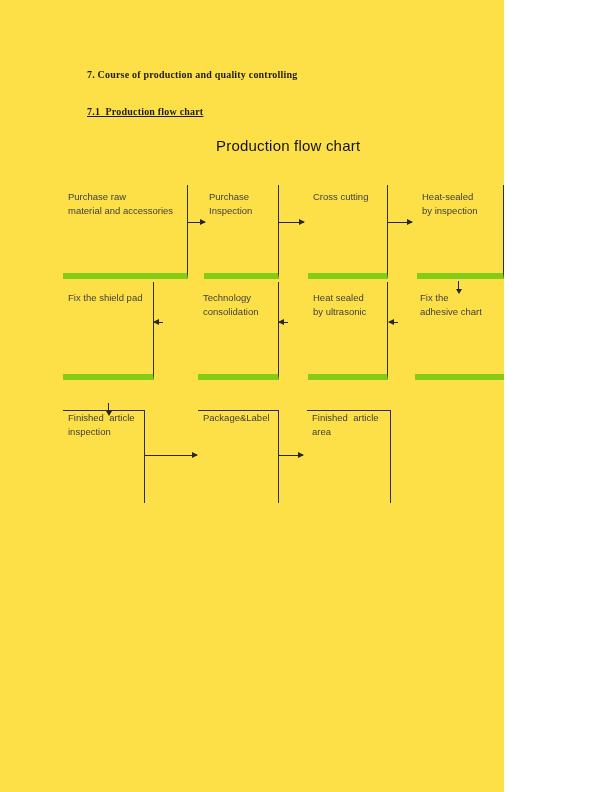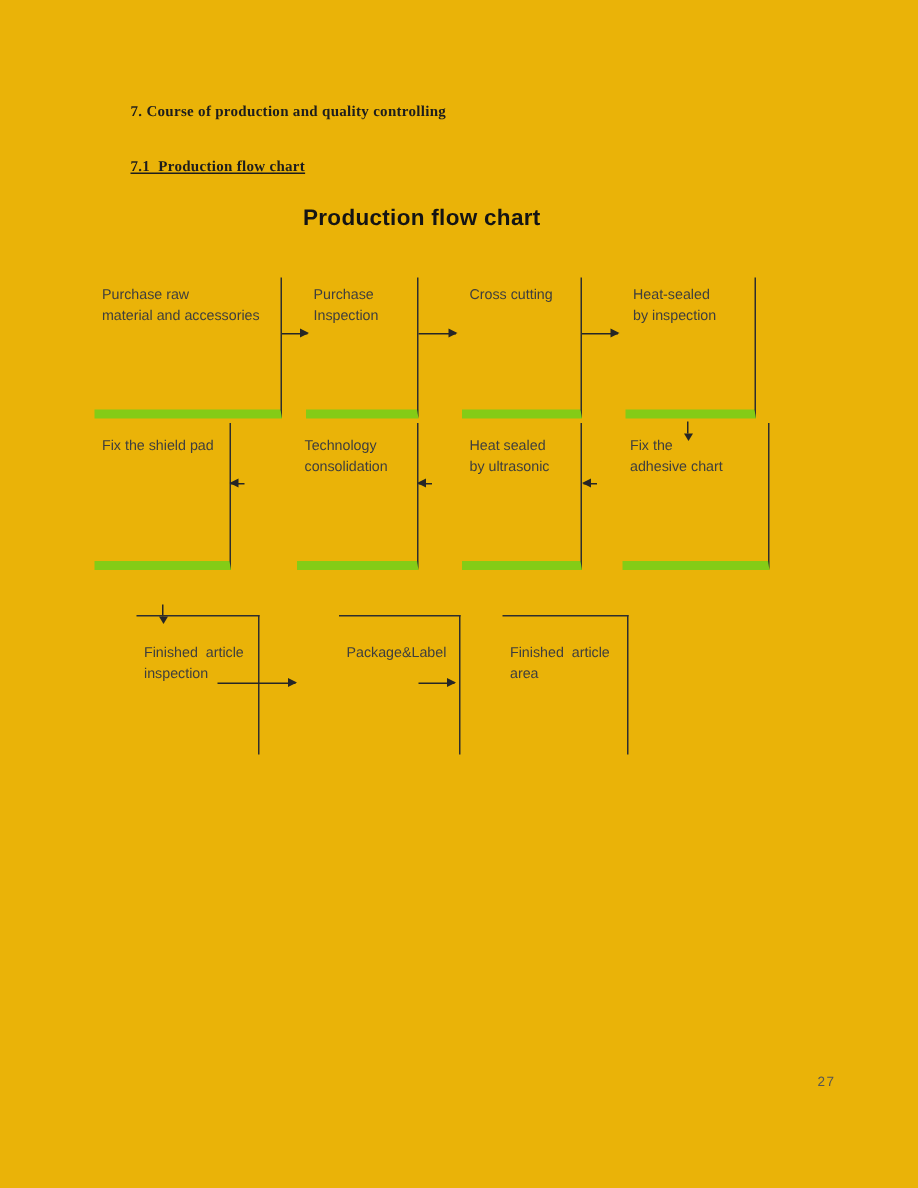--- a/index.html
+++ b/index.html
@@ -1,47 +1,47 @@
 <!DOCTYPE html>
 <html><head>
 <meta charset="utf-8">
 <style>
   html,body{margin:0;padding:0;background:#ffffff;}
   .page{
     position:relative;
-    width:612px;height:792px;
-    background:#eab308;
+    width:504px;height:792px;
+    background:#fde047;
     font-family:"Liberation Sans",sans-serif;
     overflow:hidden;
   }
   .h1,.h2{
     position:absolute;left:87px;
     font-family:"Liberation Serif",serif;
     font-weight:bold;font-size:10px;color:#1d1d1d;
     letter-spacing:.2px;white-space:pre;
   }
   .h1{top:69px;}
   .h2{top:106px;text-decoration:underline;}
   .chart-title{
-    position:absolute;left:202px;top:137px;
+    position:absolute;left:216px;top:137px;
     font-family:"Liberation Sans",sans-serif;
-    font-weight:bold;font-size:15px;color:#141414;
+    font-weight:normal;font-size:15px;color:#141414;
     letter-spacing:.2px;
   }
   .fbox{
     position:absolute;
     font-size:9.5px;line-height:14px;color:#3e3e3e;
     white-space:pre-wrap;
     padding:5px 2px 0 5px;
     box-sizing:border-box;
   }
   .b-rb{border-right:1px solid #2e2e2e;border-bottom:6px solid #84cc16;}
   .b-tr{border-right:1px solid #2e2e2e;border-top:1px solid #2e2e2e;}
   .pt9{padding-top:9px;}
-  .pt6{padding-top:18px;margin-left:28px;}
+  .pt6{padding-top:0;}
   .harrow{
     position:absolute;height:0;
     border-top:1px solid #262626;
   }
   .harrow.right::after{
     content:"";position:absolute;right:-1px;top:-4px;
     width:0;height:0;
     border-left:6px solid #262626;
     border-top:3.5px solid transparent;
     border-bottom:3.5px solid transparent;

